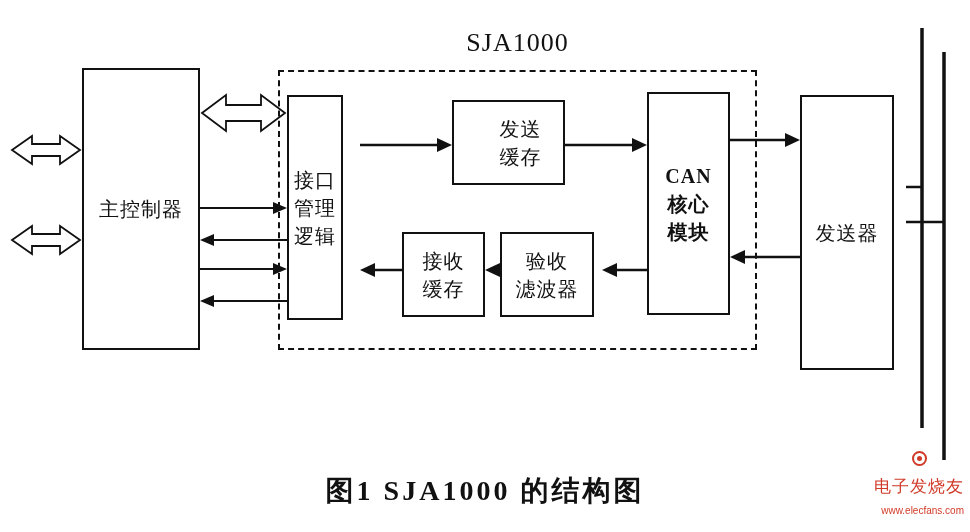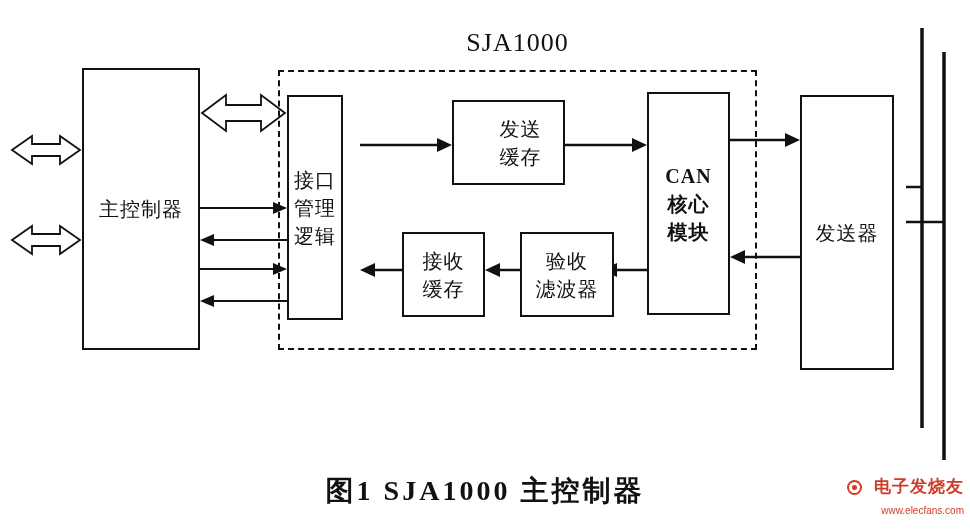--- a/index.html
+++ b/index.html
@@ -47,22 +47,23 @@
   .watermark{
     position:absolute;
     right:6px;bottom:16px;
     text-align:right;
     color:#d03a28;
     line-height:1.1;
   }
   .watermark .wm-row{
     display:flex;align-items:center;justify-content:flex-end;gap:12px;
     font-size:17px;
-    font-weight:700;
+    font-weight:400;
     letter-spacing:1px;
+    flex-direction:column;
   }
   .wm-logo{
     display:inline-block;
     width:15px;height:15px;
     border:2px solid #d03a28;
     border-radius:50%;
     box-sizing:border-box;
     position:relative;
   }
   .wm-logo::after{
@@ -151,30 +152,30 @@
   <div class="block" style="left:287px;top:95px;width:56px;height:225px;">接口
 管理
 逻辑</div>
 
   <div class="block" style="left:452px;top:100px;width:113px;height:85px;padding-left:24px;">发送
 缓存</div>
 
   <div class="block" style="left:402px;top:232px;width:83px;height:85px;">接收
 缓存</div>
 
-  <div class="block" style="left:520px;top:232px;width:94px;height:85px;">验收
+  <div class="block" style="left:500px;top:232px;width:94px;height:85px;">验收
 滤波器</div>
 
   <div class="block" style="left:647px;top:92px;width:83px;height:223px;font-weight:bold;">CAN
 核心
 模块</div>
 
   <div class="block" style="left:800px;top:75px;width:94px;height:275px;margin-top:20px;">发送器</div>
 
-  <div class="caption">图1  SJA1000 主控制器</div>
+  <div class="caption">图1  SJA1000 的结构图</div>
 
   <div class="watermark">
     <div class="wm-row">
       <span class="wm-logo"></span>
       <span>电子发烧友</span>
     </div>
     <div class="wm-url">www.elecfans.com</div>
   </div>
 
 </div>

